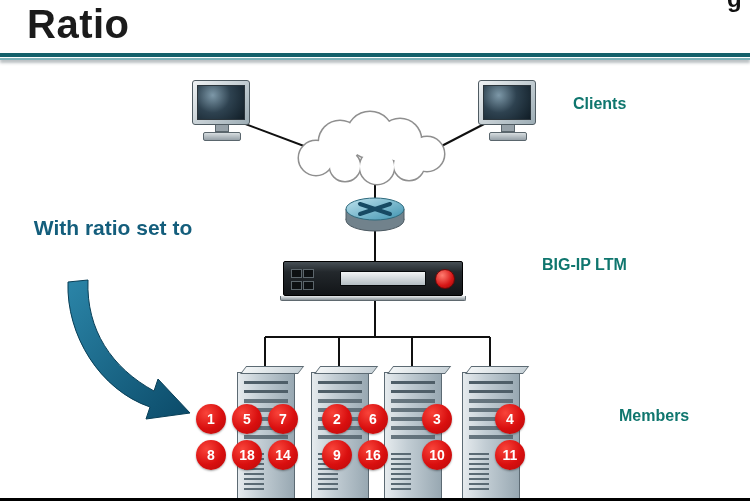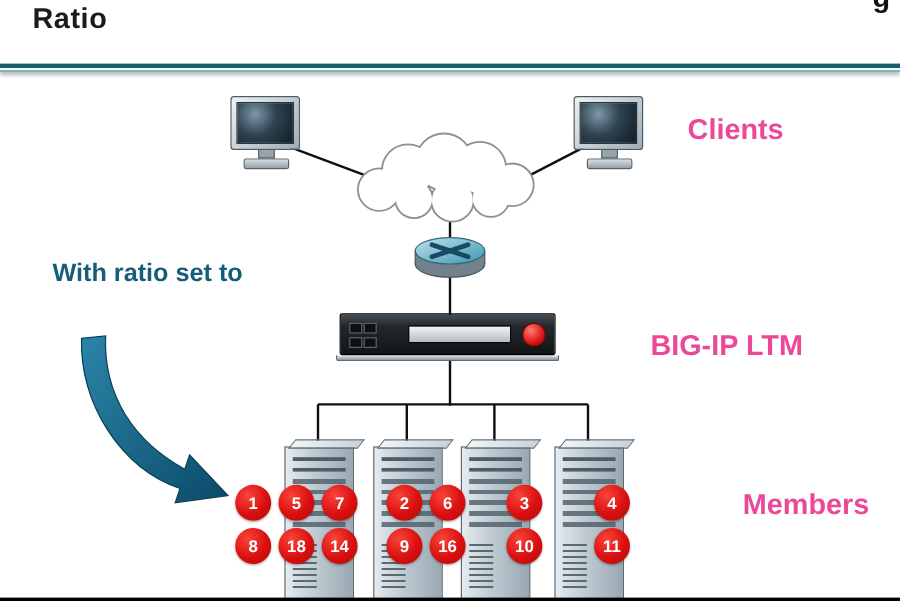--- a/index.html
+++ b/index.html
@@ -2,21 +2,21 @@
 <html><head>
 <meta charset="utf-8">
 <style>
   html,body{margin:0;padding:0;background:#ffffff;}
   .slide{
     position:relative;width:750px;height:501px;background:#ffffff;overflow:hidden;
     font-family:"Liberation Sans",sans-serif;
     --accent-teal:#14616b;--annotation-blue:#145e7c;--conn-red:#d90f0f;
   }
   
-  .title{position:absolute;left:27px;top:2px;font-size:24px;font-weight:800;color:#1b1b1b;letter-spacing:.5px;z-index:4;}
+  .title{position:absolute;left:27px;top:2px;font-size:40px;font-weight:800;color:#1b1b1b;letter-spacing:.5px;z-index:4;}
   .corner{position:absolute;top:0;right:3px;width:20px;height:13px;overflow:hidden;font-weight:bold;font-size:24px;color:#111;z-index:4;}
   .corner span{display:block;margin-top:-15px;}
   .divider{position:absolute;left:0;right:0;top:53px;height:7px;z-index:2;
     background:linear-gradient(#14616b 0 4px,#ffffff 4px 5px,#7fb3ba 5px 7px);
     box-shadow:0 3px 3px rgba(120,130,135,.5);}
   
   .wires{position:absolute;left:0;top:0;z-index:1;}
   
   .monitor{position:absolute;width:60px;z-index:3;}
   .monitor.left{left:192px;top:80px;}
@@ -54,26 +54,26 @@
   .conn-group{position:absolute;display:grid;gap:6px;z-index:5;}
   .conn-group.g1{left:196px;top:404px;}
   .conn-group.g2{left:322px;top:404px;}
   .conn-group.g3{left:422px;top:404px;}
   .conn-group.g4{left:495px;top:404px;}
   .conn-circle{width:30px;height:30px;border-radius:50%;color:#fff;font-weight:bold;font-size:14px;
     display:flex;align-items:center;justify-content:center;
     background:radial-gradient(circle at 35% 30%,#f9443a 0%,var(--conn-red) 55%,#b50a0a 100%);
     box-shadow:0 1px 2px rgba(0,0,0,.35);}
   
-  .side-label{position:absolute;font-size:24px;font-weight:bold;color:#ec4899;z-index:4;}
+  .side-label{position:absolute;font-size:16px;font-weight:bold;color:#0f766e;z-index:4;}
   .lbl-clients{left:573px;top:95px;}
-  .lbl-bigip{left:542px;top:275px;}
+  .lbl-bigip{left:542px;top:256px;}
   .lbl-members{left:571px;top:407px;margin-left:48px;}
   
-  .ratio-note{position:absolute;left:18px;top:214px;width:210px;text-align:center;z-index:4;
+  .ratio-note{position:absolute;left:8px;top:214px;width:210px;text-align:center;z-index:4;
     font-size:21px;font-weight:bold;color:var(--annotation-blue);line-height:27px;}
   .bottom-edge{position:absolute;left:0;right:0;bottom:0;height:3px;background:#000;z-index:9;}
 </style>
 </head>
 <body>
 
 <div class="slide" style="--accent-teal: #14616b; --annotation-blue: #145e7c; --conn-red: #d90f0f;">
 
   <div class="title">Ratio</div>
   <div class="corner">

